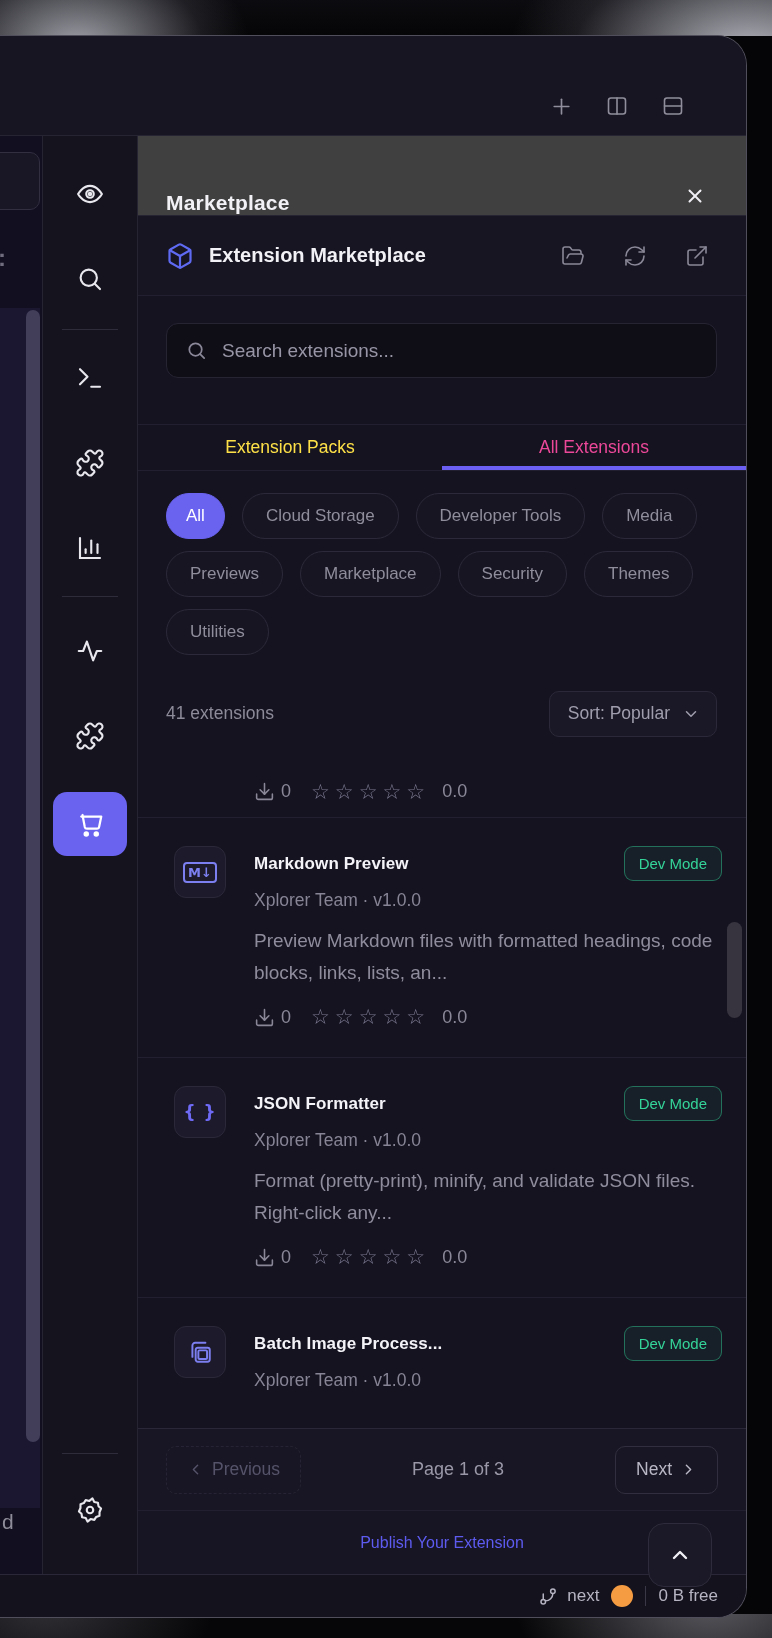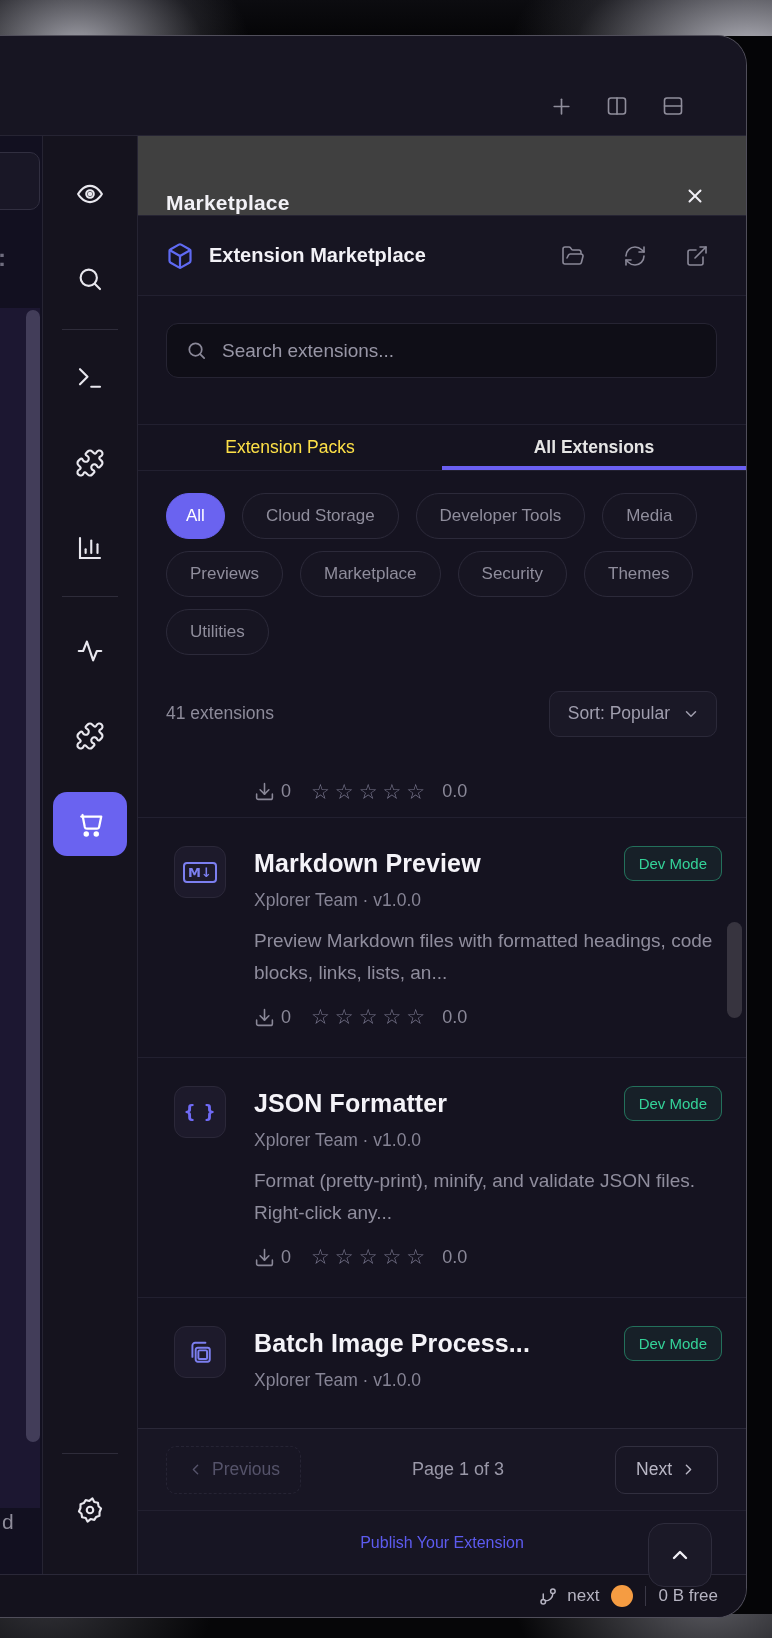--- a/index.html
+++ b/index.html
@@ -63,21 +63,21 @@
 
   .search-wrap { padding:27px 29px 46px 28px; border-bottom:1px solid #222030; }
   .search-box { height:55px; border-radius:12px; background:#0f0e17; border:1px solid #262433;
     display:flex; align-items:center; gap:14px; padding:0 18px; }
   .search-box svg { color:#8a8898; flex:0 0 auto; }
   .search-box input { flex:1; background:transparent; border:none; outline:none; color:#c9c8d4; font-size:19px; font-family:inherit; }
   .search-box input::placeholder { color:#9896a6; }
 
   .tabs { height:46px; flex:0 0 46px; display:flex; border-bottom:1px solid #222030; }
   .tab { flex:1; display:flex; align-items:center; justify-content:center; font-size:17.5px; color:#fde047; cursor:pointer; }
-  .tab.active { color:#e5e5e5; font-weight:700; box-shadow: inset 0 -4px 0 #6a5ff2; }
+  .tab.active { color:#ec4899; font-weight:400; box-shadow: inset 0 -4px 0 #6a5ff2; }
 
   .chips { padding:22px 28px 14px; display:flex; flex-wrap:wrap; gap:12px 17px; }
   .chip { padding:12px 23px; border-radius:999px; border:1px solid #2c2a3a; color:#8f8d9c; font-size:17px; cursor:pointer; background:rgba(255,255,255,0.01); }
   .chip.active { background:#6a63f0; border-color:#6a63f0; color:#fff; padding:12px 19px; }
 
   .meta-row { height:97px; flex:0 0 97px; display:flex; align-items:center; padding:0 29px 8px 28px; }
   .results { font-size:17.5px; color:#8d8b9a; }
   .sort-btn { margin-left:auto; height:46px; display:flex; align-items:center; gap:12px; padding:0 16px 0 18px;
     border:1px solid #2b2939; border-radius:10px; background:#1a1826; color:#a09eae; font-size:17.5px; cursor:pointer; }
 
@@ -88,21 +88,21 @@
   .partial-row { height:52px; display:flex; align-items:center; padding-left:116px; border-bottom:1px solid #222030; }
 
   .card { position:relative; padding:28px 24px 24px 116px; border-bottom:1px solid #222030; height:240px; cursor:pointer; }
   .card.cut { border-bottom:none; height:145px; overflow:hidden; }
   .card-icon { position:absolute; left:36px; top:28px; width:52px; height:52px; border-radius:12px;
     background:#1d1a2b; border:1px solid #2b2839; display:flex; align-items:center; justify-content:center; color:#7c7ff0; }
   .glyph-box { font-family:"DejaVu Sans","Liberation Sans",sans-serif; font-size:13px; font-weight:700; color:#7c7ff0;
     border:2px solid #7c7ff0; border-radius:4px; padding:2px 3px; line-height:1; letter-spacing:0; }
   .glyph-braces { font-family:"DejaVu Sans","Liberation Sans",sans-serif; font-size:17px; font-weight:700; color:#6f6af5; letter-spacing:1px; }
   .title-row { display:flex; align-items:center; }
-  .card-title { font-size:25px; font-weight:700; color:#f4f3f8; letter-spacing:.1px; }
+  .card-title { font-size:17px; font-weight:700; color:#f4f3f8; letter-spacing:.1px; }
   .badge { margin-left:auto; font-size:15px; color:#34d399; border:1px solid rgba(52,211,153,.45);
     background:rgba(52,211,153,.07); padding:8px 14px; border-radius:9px; white-space:nowrap; }
   .byline { margin-top:9px; font-size:17.5px; color:#868495; }
   .desc { margin-top:14px; font-size:19px; line-height:32px; color:#8f8d9d; max-width:465px; }
   .card .stats { margin-top:16px; }
 
   .scroll-thumb { position:absolute; top:156px; right:4px; width:15px; height:96px; background:#37343f; border-radius:8px; }
 
   .pagination { height:82px; flex:0 0 82px; border-top:1px solid #2a2838; background:#181624;
     display:flex; align-items:center; padding:16px 28px; }

